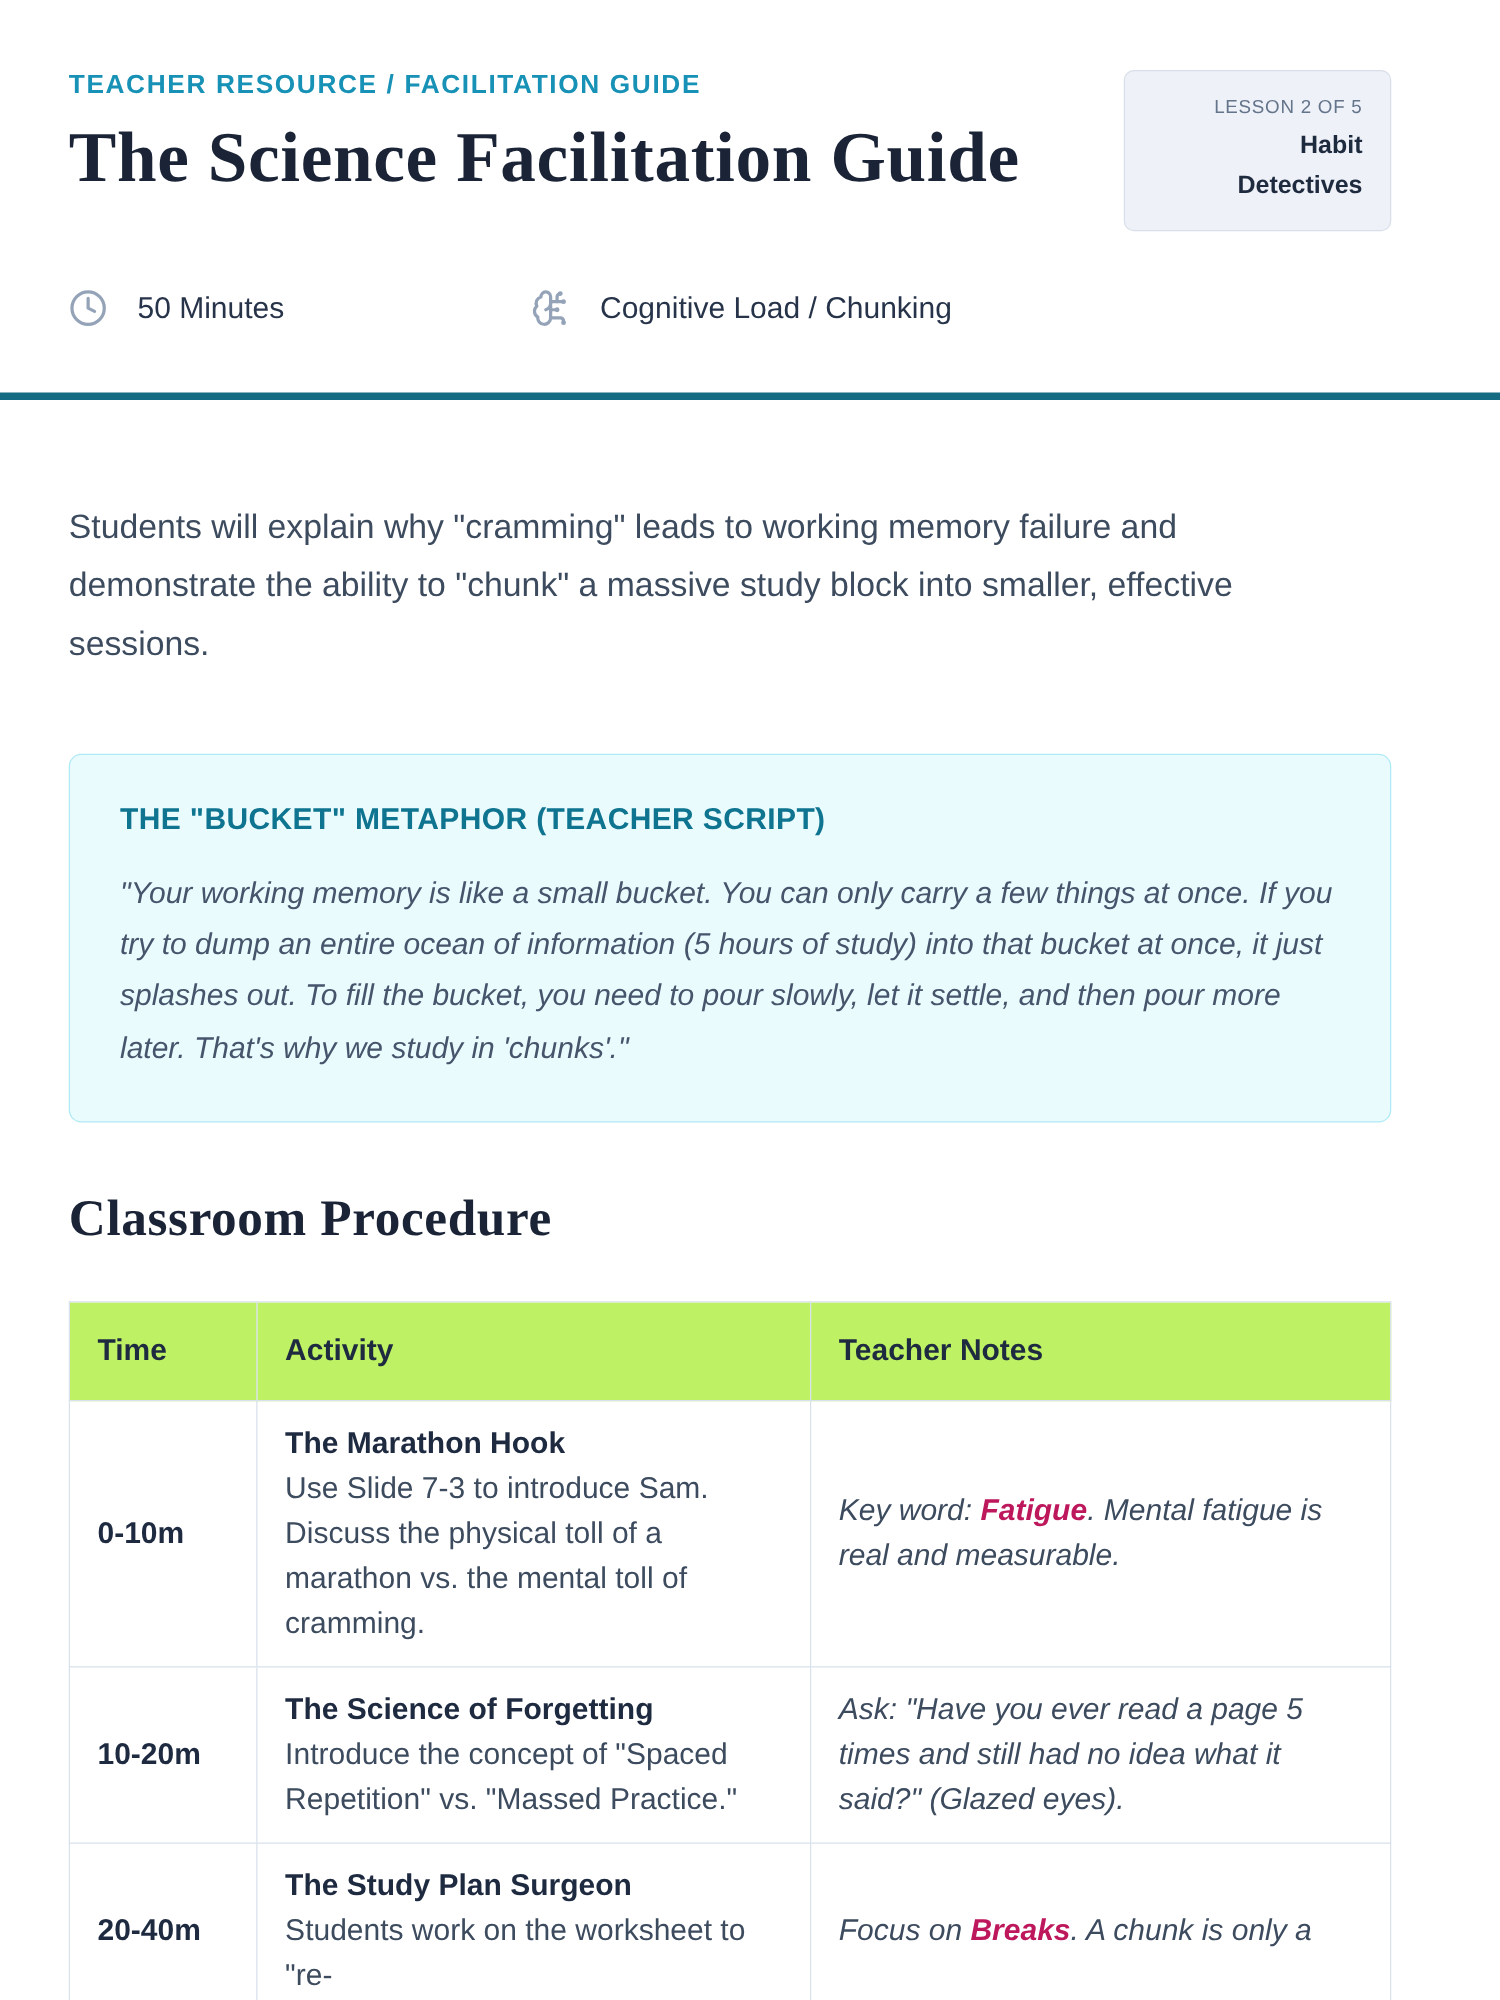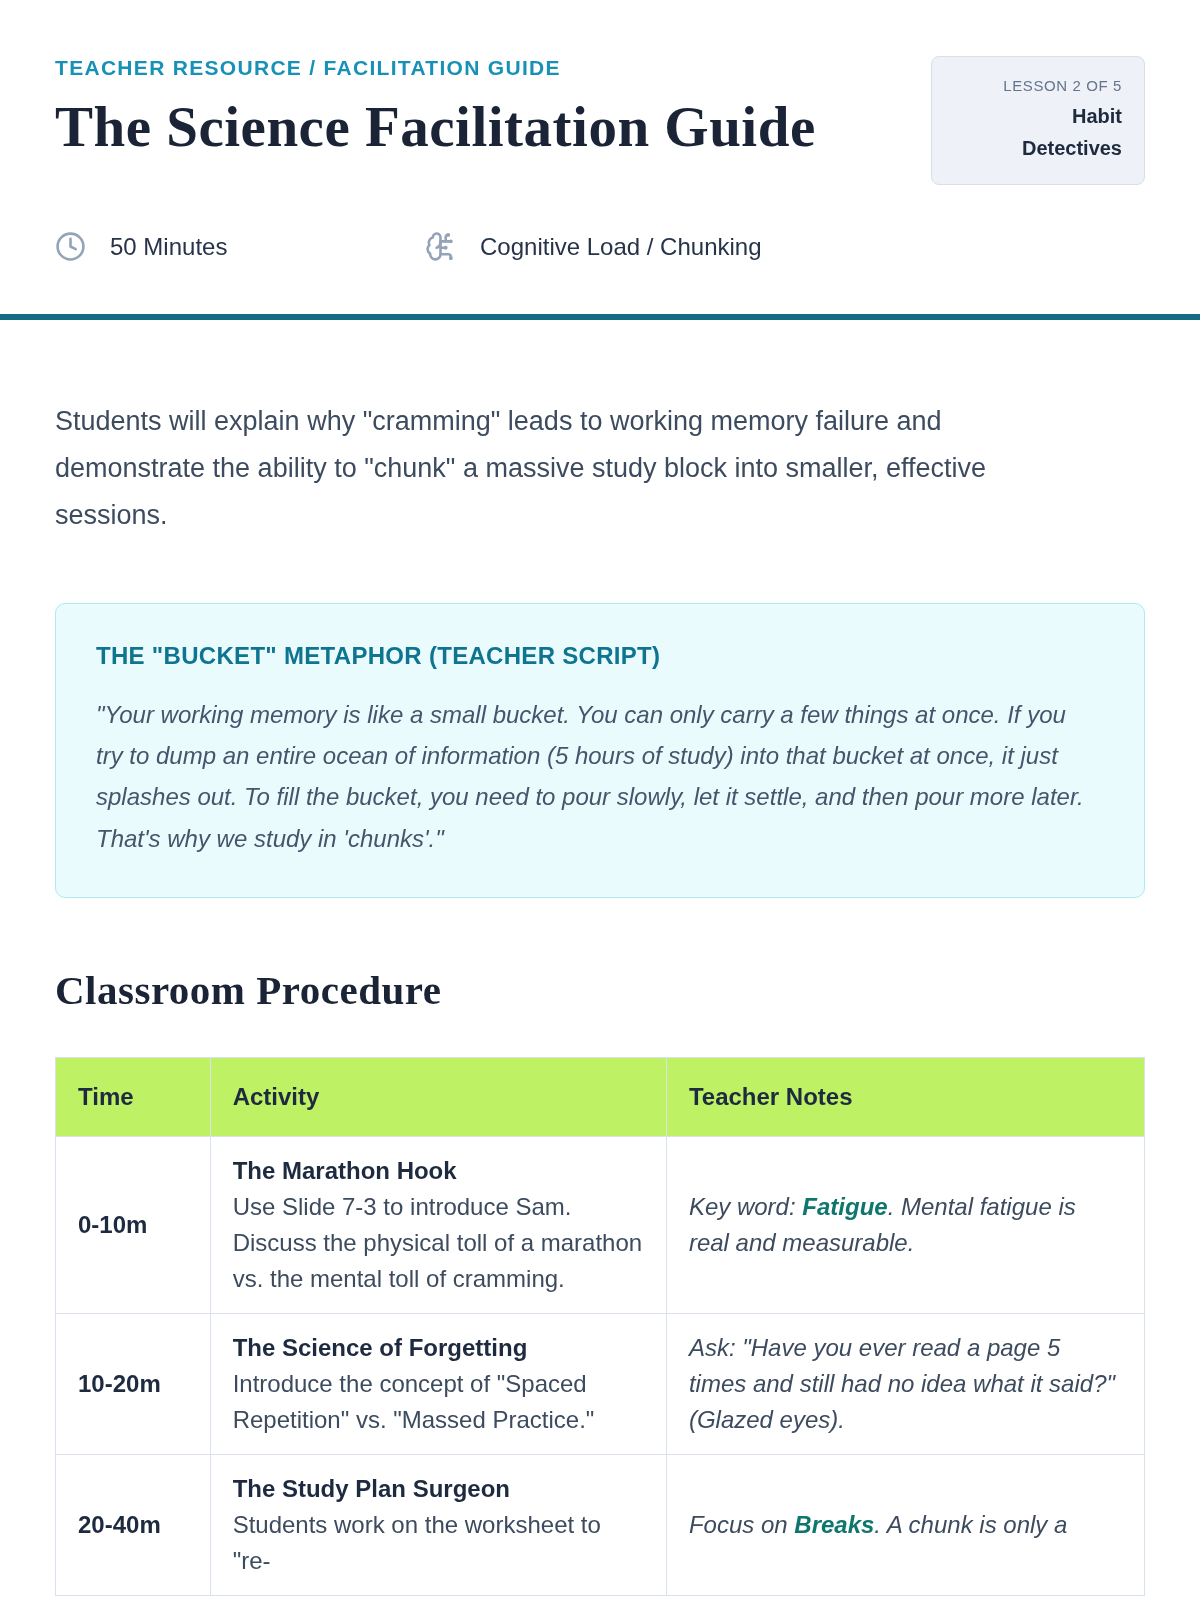--- a/index.html
+++ b/index.html
@@ -3,21 +3,21 @@
 <meta charset="utf-8">
 <style>
   * { box-sizing: border-box; }
   html, body { margin: 0; padding: 0; }
   body {
     width: 1200px; height: 1600px; overflow: hidden;
     background: #ffffff;
     font-family: "Liberation Sans", sans-serif;
     color: #25304a;
   }
-  .pad { padding-left: 55px; padding-right: 55px; }
+  .pad { padding-left: 55px; padding-right: 87px; }
 
   
   .header { padding-top: 56px; display: flex; justify-content: space-between; align-items: flex-start; }
   .eyebrow { color: #1791b5; font-size: 21px; font-weight: bold; letter-spacing: 1.3px; }
   .doc-title {
     font-family: "Liberation Serif", serif; font-weight: bold;
     font-size: 57px; line-height: 1.16; color: #1a2436;
     margin-top: 14px; max-width: 820px; letter-spacing: 0.5px;
   }
   .badge {
@@ -53,35 +53,35 @@
   
   .callout {
     margin-top: 64px; background: #eafbfe; border: 1.5px solid #aeeaf5;
     border-radius: 10px; padding: 38px 40px;
   }
   .callout-heading { color: #0e7490; font-size: 24px; font-weight: bold; letter-spacing: 0.3px; }
   .callout-body { margin-top: 24px; font-style: italic; font-size: 24px; line-height: 1.72; color: #46556b; max-width: 1000px; }
 
   
   .proc-heading {
-    margin-top: 68px; font-family: "Liberation Serif", serif; font-weight: bold;
+    margin-top: 52px; font-family: "Liberation Serif", serif; font-weight: bold;
     font-size: 41px; color: #1a2436; line-height: 1.2; letter-spacing: 0.5px;
   }
   table.proc { width: 100%; border-collapse: collapse; margin-top: 42px; }
   .proc th, .proc td { border: 1px solid #d9e1ec; text-align: left; vertical-align: middle; }
   .proc th { background: #bef264; padding: 25px 22px; font-size: 24px; color: #1e2a40; font-weight: bold; }
   .proc td { padding: 16px 22px; font-size: 24px; line-height: 1.5; }
   .col-time { width: 14.2%; }
   .col-activity { width: 41.9%; }
   .col-notes { width: 43.9%; }
   td.time-cell { font-weight: bold; color: #1e2a40; }
   .act-title { font-weight: bold; color: #1e2a40; }
   .act-body { color: #3d4b5f; }
   td.notes-cell { font-style: italic; color: #3d4b5f; }
-  td.notes-cell strong { color: #0f766e; }
+  td.notes-cell strong { color: #be185d; }
 </style>
 </head>
 <body>
 
 <div class="pad header">
   <div>
     <div class="eyebrow">TEACHER RESOURCE / FACILITATION GUIDE</div>
     <div class="doc-title">The Science Facilitation Guide</div>
   </div>
   <div class="badge">

